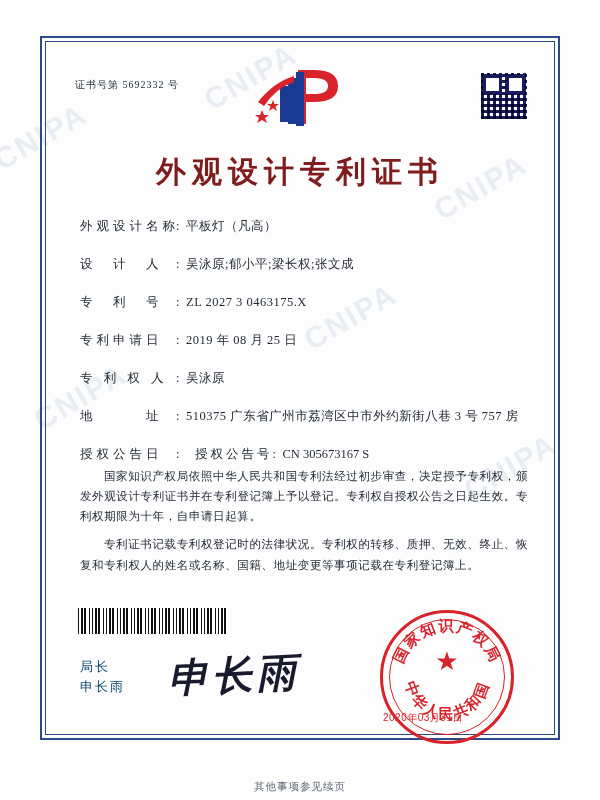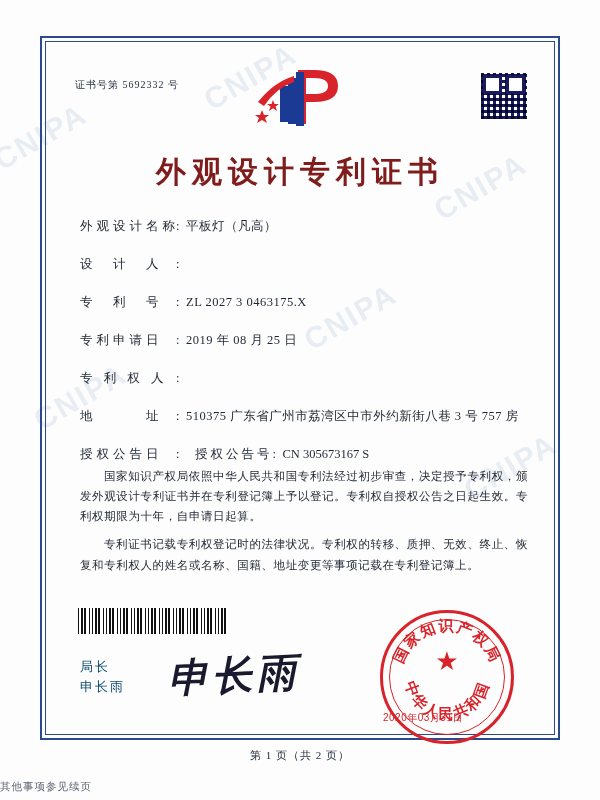--- a/index.html
+++ b/index.html
@@ -249,21 +249,21 @@
     text-align: center;
     font-size: 11px;
     color: #24303f;
     letter-spacing: 1px;
   }
   .footer-note {
     position: absolute;
     left: 0;
     right: 0;
     bottom: 6px;
-    text-align: left;
+    text-align: center;
     font-size: 10.5px;
     color: #5b6472;
     letter-spacing: 1px;
   }
 </style>
 </head>
 <body>
 
 <div class="page">
 
@@ -297,37 +297,39 @@
 
     <div class="field-row">
       <span class="field-label">外观设计名称</span>
       <span class="field-colon">:</span>
       <span class="field-value">平板灯（凡高）</span>
     </div>
 
     <div class="field-row">
       <span class="field-label">设　计　人</span>
       <span class="field-colon">:</span>
+      <span class="field-value">吴泳原;郁小平;梁长权;张文成</span>
     </div>
 
     <div class="field-row">
       <span class="field-label">专　利　号</span>
       <span class="field-colon">:</span>
       <span class="field-value">ZL 2027 3 0463175.X</span>
     </div>
 
     <div class="field-row">
       <span class="field-label">专利申请日</span>
       <span class="field-colon">:</span>
       <span class="field-value">2019 年 08 月 25 日</span>
     </div>
 
     <div class="field-row">
       <span class="field-label">专 利 权 人</span>
       <span class="field-colon">:</span>
+      <span class="field-value">吴泳原</span>
     </div>
 
     <div class="field-row">
       <span class="field-label">地　　　址</span>
       <span class="field-colon">:</span>
       <span class="field-value">510375 广东省广州市荔湾区中市外约新街八巷 3 号 757 房</span>
     </div>
 
     <div class="field-row dual">
       <span class="field-label">授权公告日</span>
@@ -364,16 +366,15 @@
         <textPath href="#arcTop" startOffset="50%" text-anchor="middle">国家知识产权局</textPath>
       </text>
       <text>
         <textPath href="#arcBottom" startOffset="50%" text-anchor="middle">中华人民共和国</textPath>
       </text>
     </svg>
     <div class="seal-star">★</div>
     <div class="seal-date">2020年03月31日</div>
   </div>
 
-  <div class="page-num">第 1 页（共 2 页）</div>
   <div class="footer-note">其他事项参见续页</div>
 
 </div>
 
 </body></html>

